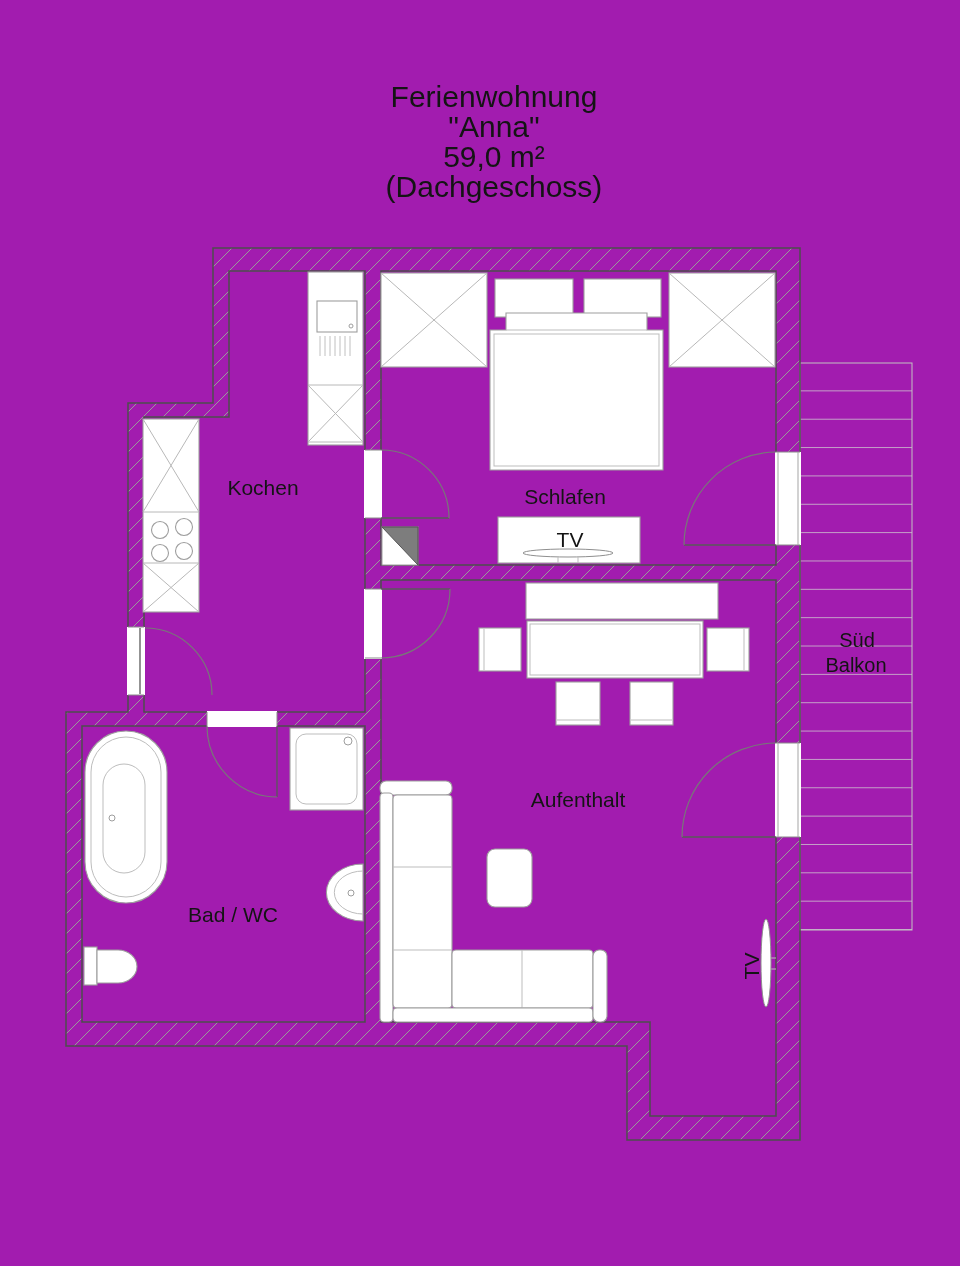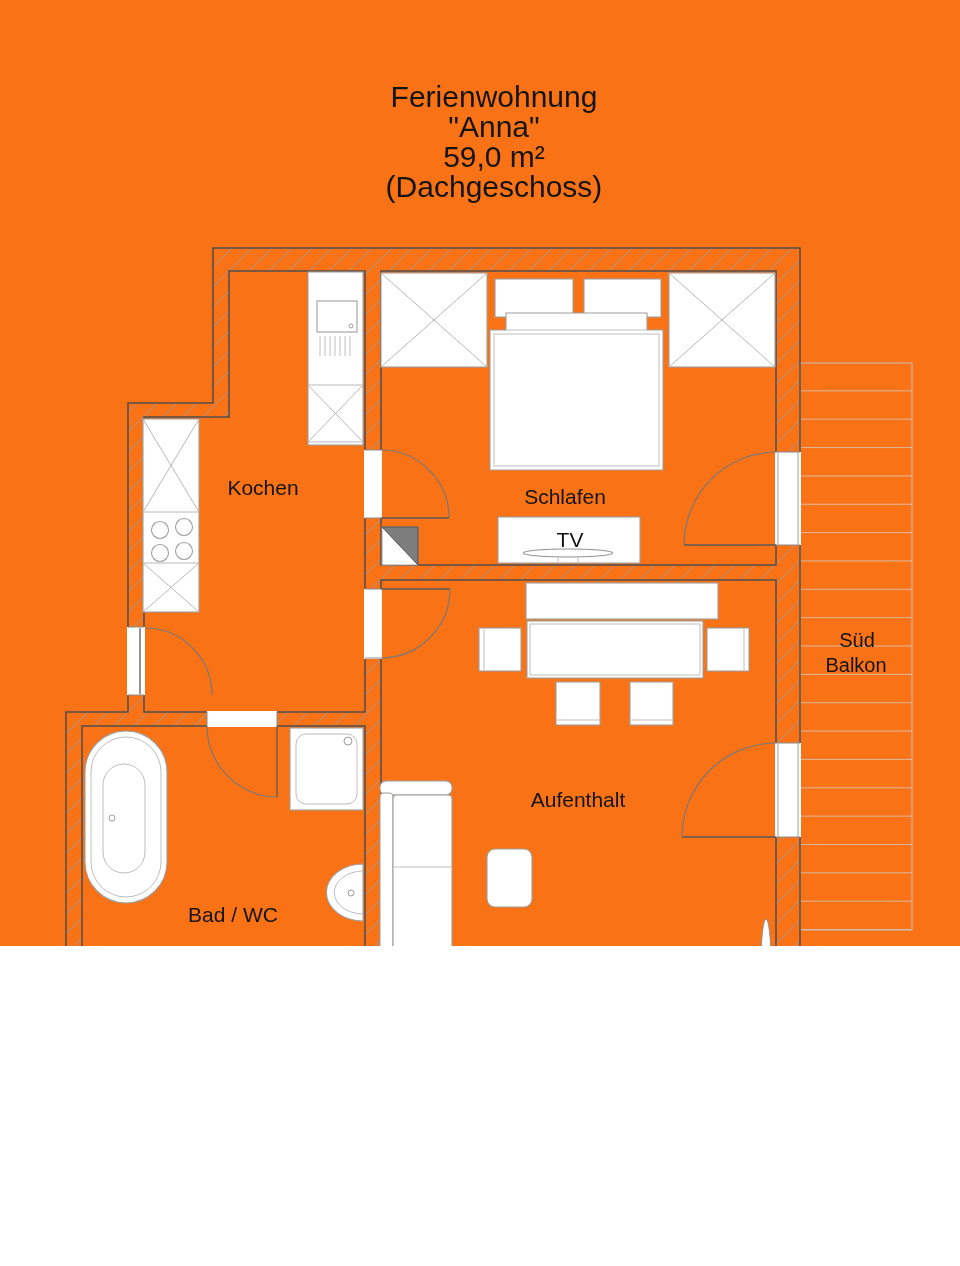--- a/index.html
+++ b/index.html
@@ -1,16 +1,16 @@
 <!DOCTYPE html>
 <html><head>
 <meta charset="utf-8">
 <style>
   html,body{margin:0;padding:0;background:#ffffff;}
-  .page{width:960px;height:946px;position:relative;background:#f97316;font-family:"Liberation Sans",sans-serif;}
+  .page{width:960px;height:1266px;position:relative;background:#a21caf;font-family:"Liberation Sans",sans-serif;}
   svg{display:block;}
   text{fill:#141414;font-family:"Liberation Sans",sans-serif;}
   .title-line{font-size:30px;}
   .room-label{font-size:21px;}
   .small-label{font-size:20px;}
   .walls{fill:url(#hatch);fill-rule:evenodd;stroke:#4d4d4d;stroke-width:1.5;}
   .furn{fill:#ffffff;stroke:#9e9e9e;stroke-width:1.1;}
   .furn-thin{fill:none;stroke:#bdbdbd;stroke-width:1;}
   .xline{stroke:#b8b8b8;stroke-width:1;}
   .door-arc{fill:none;stroke:#787878;stroke-width:1.2;}

